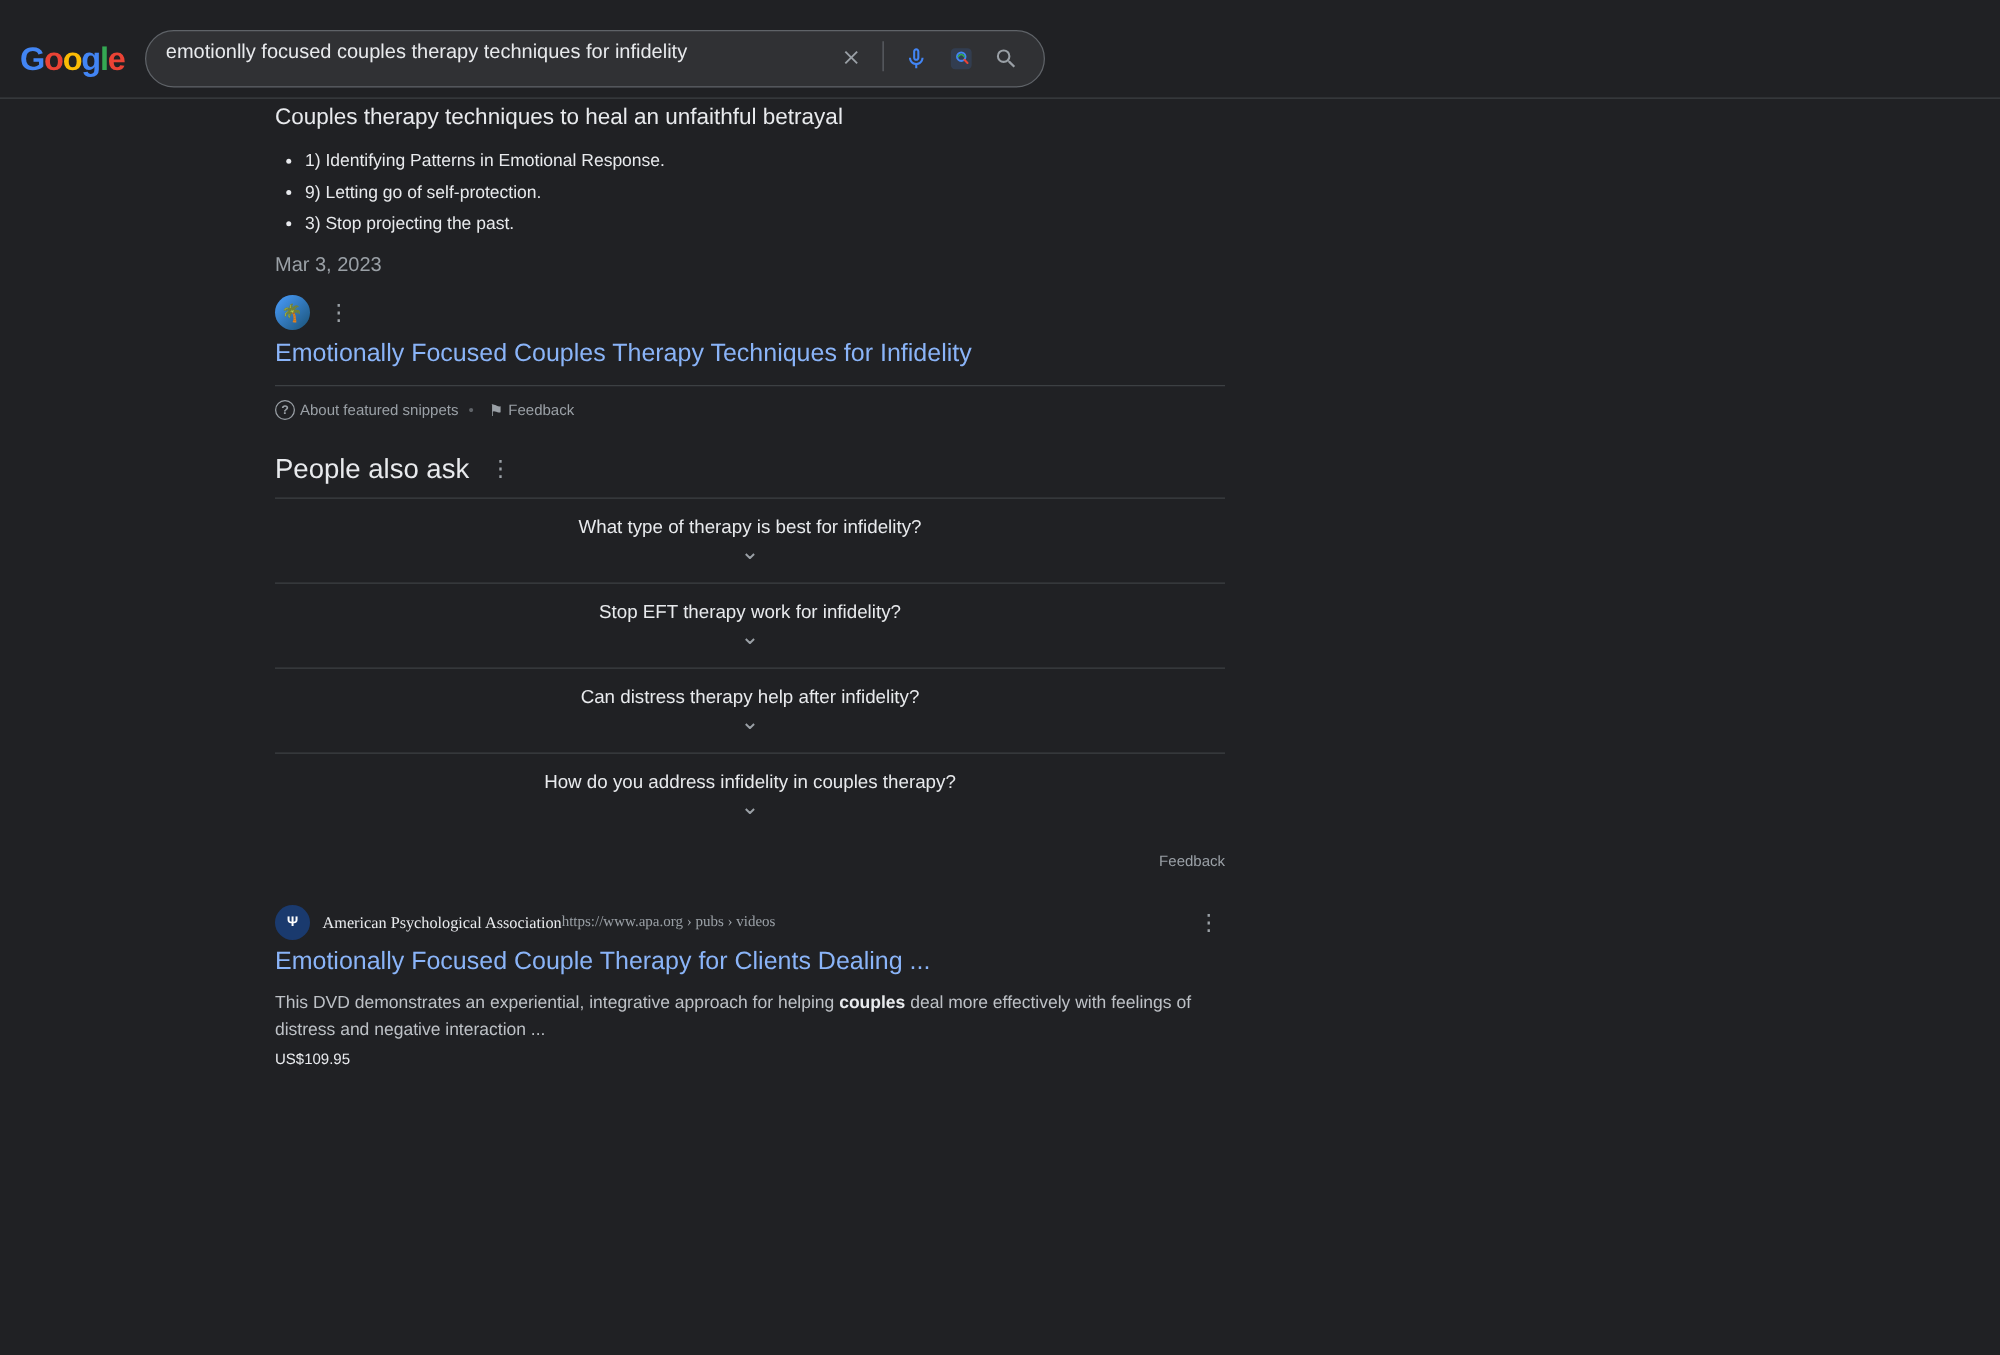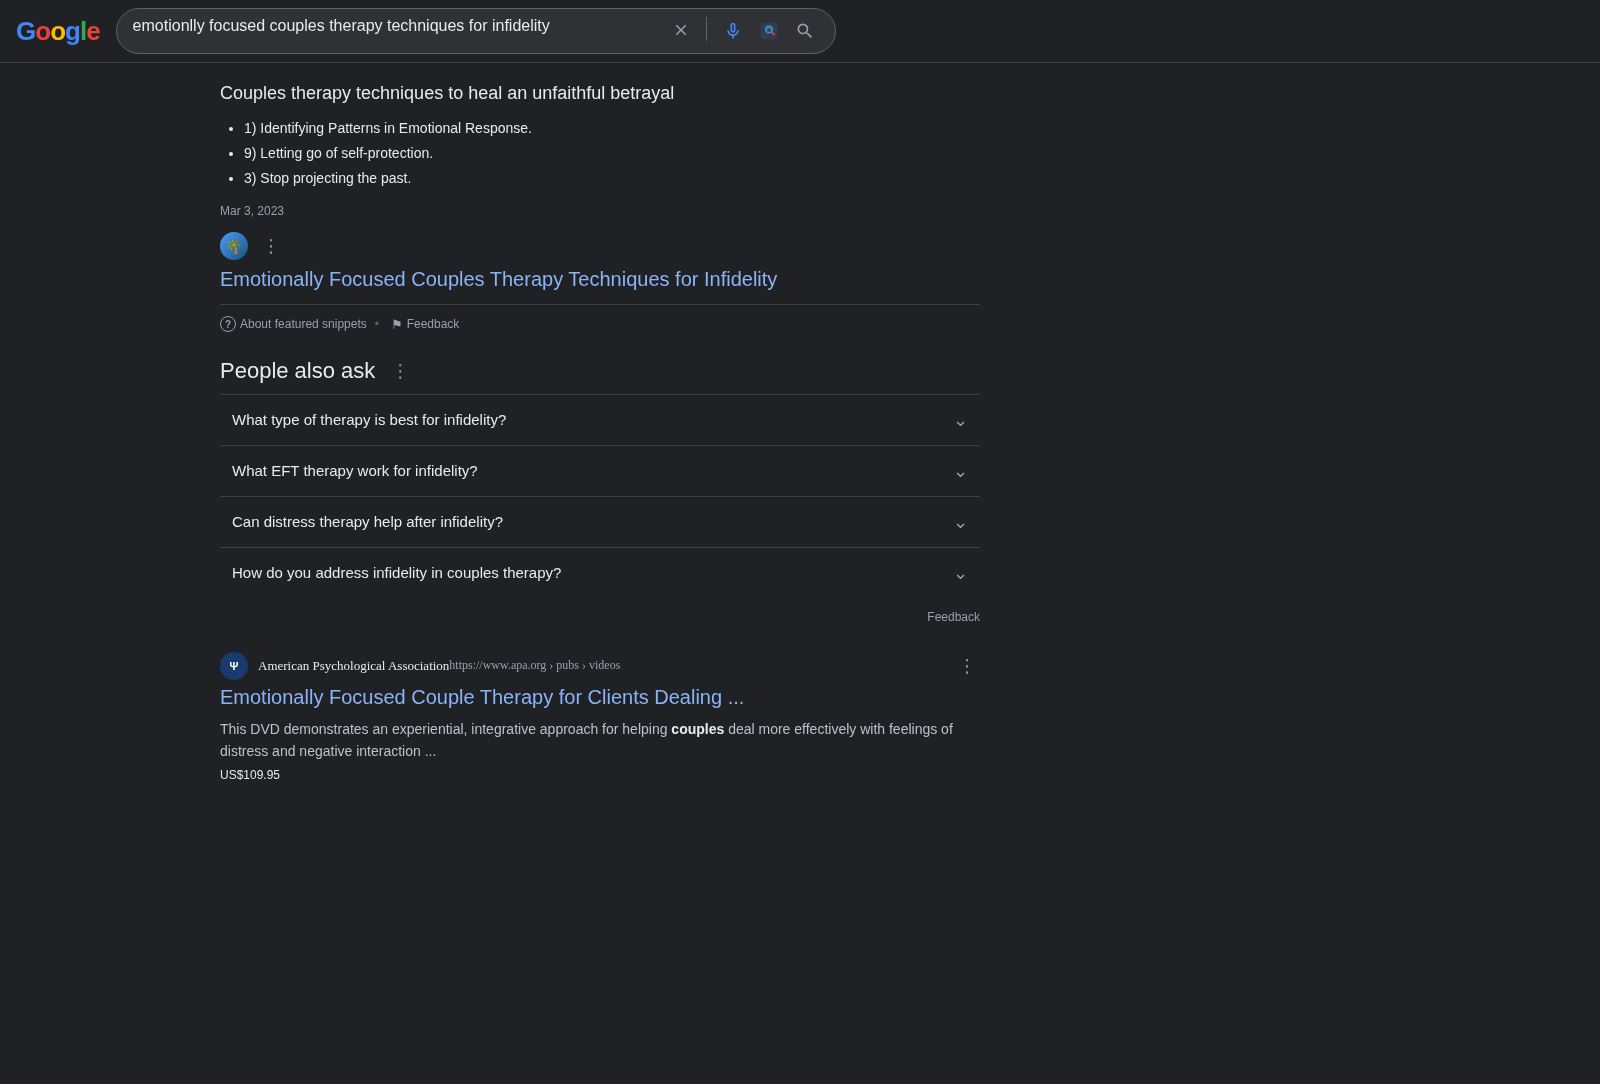--- a/index.html
+++ b/index.html
@@ -14,21 +14,21 @@
 
     
     .header {
       background-color: #202124;
       padding: 8px 16px;
       display: flex;
       align-items: center;
       gap: 16px;
       border-bottom: 1px solid #3c4043;
       position: sticky;
-      top: 0;
+      top: 16px;
       z-index: 100;
     }
 
     .google-logo {
       font-size: 26px;
       font-weight: bold;
       letter-spacing: -1px;
       cursor: pointer;
     }
     .google-logo .g-blue { color: #4285f4; }
@@ -102,21 +102,21 @@
     }
 
     .snippet-list li {
       color: #e8eaed;
       font-size: 14px;
       line-height: 1.8;
     }
 
     .snippet-date {
       color: #9aa0a6;
-      font-size: 12px;
+      font-size: 16px;
       margin-bottom: 14px;
     }
 
     .source-row {
       display: flex;
       align-items: center;
       gap: 10px;
       margin-bottom: 6px;
     }
 
@@ -235,20 +235,21 @@
       align-items: center;
     }
 
     .paa-item {
       border-top: 1px solid #3c4043;
       display: flex;
       align-items: center;
       justify-content: space-between;
       padding: 14px 12px;
       cursor: pointer;
+      flex-direction: column;
     }
     .paa-item:last-of-type {
       border-bottom: 1px solid #3c4043;
     }
 
     .paa-question {
       font-size: 15px;
       color: #e8eaed;
     }
 
@@ -467,21 +468,21 @@
       <button class="paa-more-btn">
         <span class="three-dots">⋮</span>
       </button>
     </div>
 
     <div class="paa-item">
       <span class="paa-question">What type of therapy is best for infidelity?</span>
       <span class="paa-chevron">⌄</span>
     </div>
     <div class="paa-item">
-      <span class="paa-question">What EFT therapy work for infidelity?</span>
+      <span class="paa-question">Stop EFT therapy work for infidelity?</span>
       <span class="paa-chevron">⌄</span>
     </div>
     <div class="paa-item">
       <span class="paa-question">Can distress therapy help after infidelity?</span>
       <span class="paa-chevron">⌄</span>
     </div>
     <div class="paa-item">
       <span class="paa-question">How do you address infidelity in couples therapy?</span>
       <span class="paa-chevron">⌄</span>
     </div>

